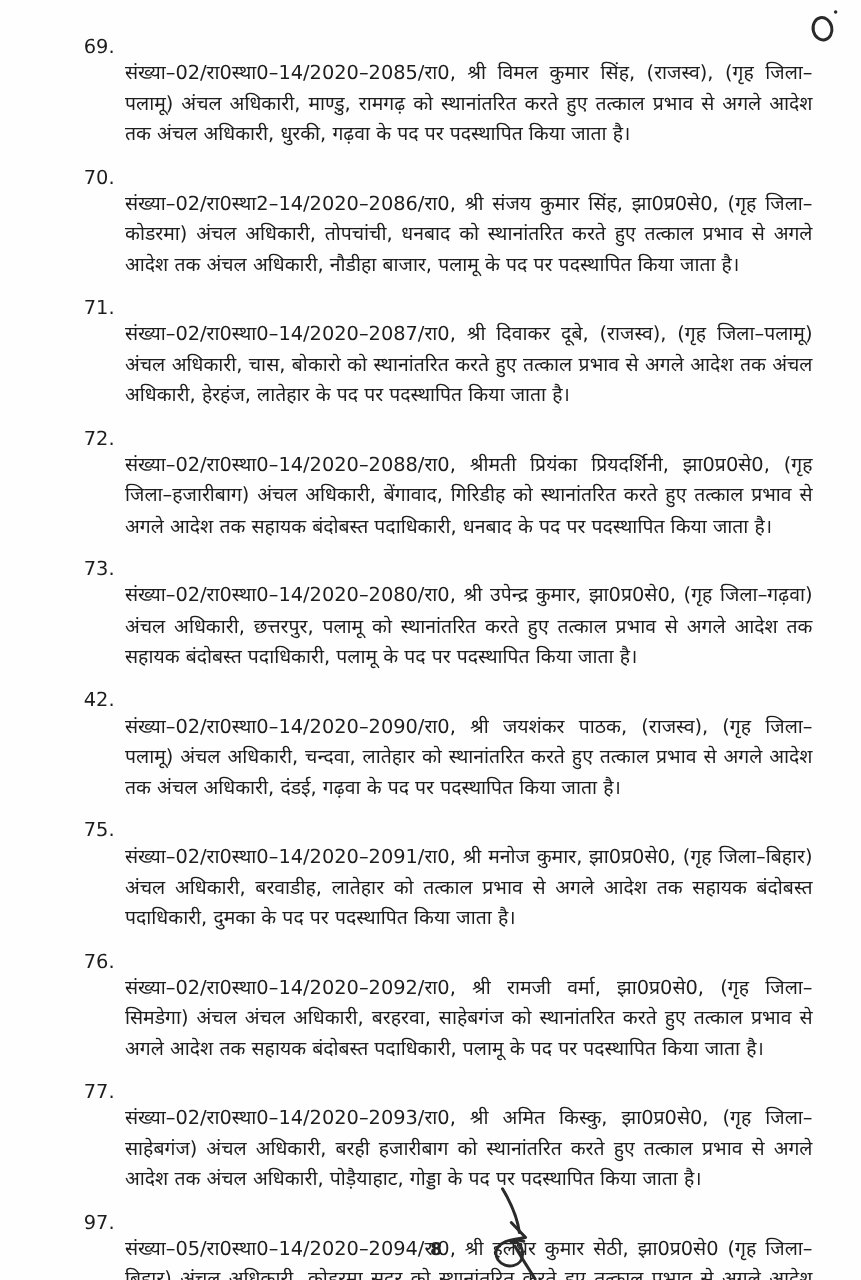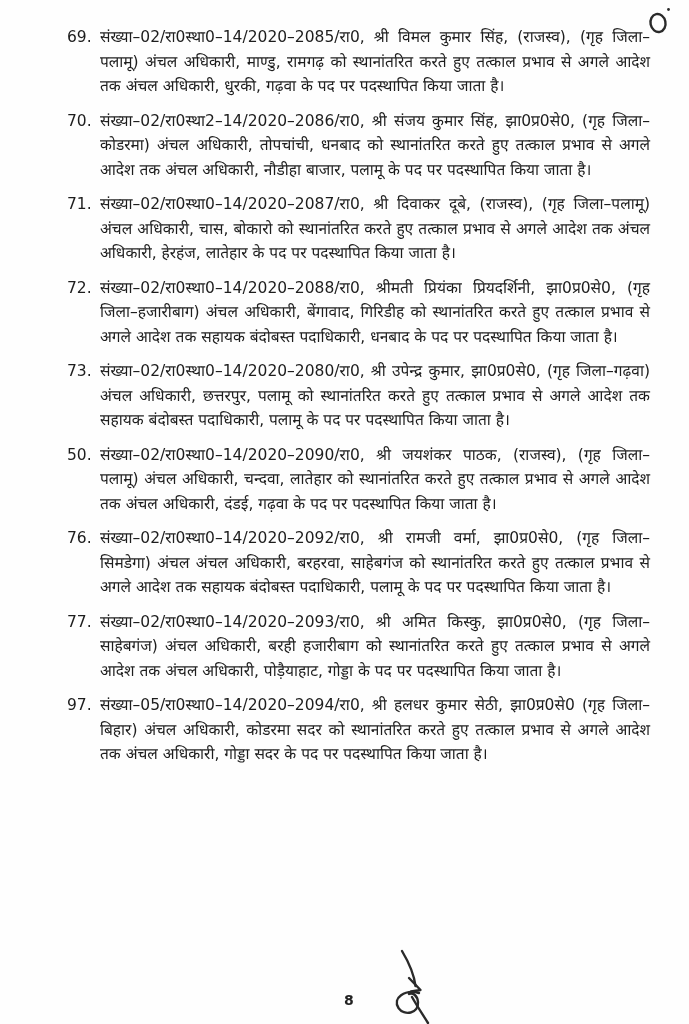--- a/index.html
+++ b/index.html
@@ -27,20 +27,21 @@
     font-weight: 500;
   }
   .order .num {
     flex: 0 0 33px;
     text-align: left;
   }
   .order .text {
     flex: 1;
     text-align: justify;
     text-justify: inter-word;
+    margin-top: 21px;
   }
   .page-number {
     position: absolute;
     left: 344px;
     bottom: 16px;
     font-size: 14px;
     font-weight: bold;
     color: #232323;
   }
   .corner-mark {
@@ -96,24 +97,28 @@
       <span class="num">72.</span>
       <span class="text">संख्या–02/रा0स्था0–14/2020–2088/रा0, श्रीमती प्रियंका प्रियदर्शिनी, झा0प्र0से0, (गृह जिला–हजारीबाग) अंचल अधिकारी, बेंगावाद, गिरिडीह को स्थानांतरित करते हुए तत्काल प्रभाव से अगले आदेश तक सहायक बंदोबस्त पदाधिकारी, धनबाद के पद पर पदस्थापित किया जाता है।</span>
     </div>
 
     <div class="order">
       <span class="num">73.</span>
       <span class="text">संख्या–02/रा0स्था0–14/2020–2080/रा0, श्री उपेन्द्र कुमार, झा0प्र0से0, (गृह जिला–गढ़वा) अंचल अधिकारी, छत्तरपुर, पलामू को स्थानांतरित करते हुए तत्काल प्रभाव से अगले आदेश तक सहायक बंदोबस्त पदाधिकारी, पलामू के पद पर पदस्थापित किया जाता है।</span>
     </div>
 
     <div class="order">
-      <span class="num">50.</span>
+      <span class="num">42.</span>
       <span class="text">संख्या–02/रा0स्था0–14/2020–2090/रा0, श्री जयशंकर पाठक, (राजस्व), (गृह जिला–पलामू) अंचल अधिकारी, चन्दवा, लातेहार को स्थानांतरित करते हुए तत्काल प्रभाव से अगले आदेश तक अंचल अधिकारी, दंडई, गढ़वा के पद पर पदस्थापित किया जाता है।</span>
     </div>
 
+    <div class="order">
+      <span class="num">75.</span>
+      <span class="text">संख्या–02/रा0स्था0–14/2020–2091/रा0, श्री मनोज कुमार, झा0प्र0से0, (गृह जिला–बिहार) अंचल अधिकारी, बरवाडीह, लातेहार को तत्काल प्रभाव से अगले आदेश तक सहायक बंदोबस्त पदाधिकारी, दुमका के पद पर पदस्थापित किया जाता है।</span>
+    </div>
 
     <div class="order">
       <span class="num">76.</span>
       <span class="text">संख्या–02/रा0स्था0–14/2020–2092/रा0, श्री रामजी वर्मा, झा0प्र0से0, (गृह जिला–सिमडेगा) अंचल अंचल अधिकारी, बरहरवा, साहेबगंज को स्थानांतरित करते हुए तत्काल प्रभाव से अगले आदेश तक सहायक बंदोबस्त पदाधिकारी, पलामू के पद पर पदस्थापित किया जाता है।</span>
     </div>
 
     <div class="order">
       <span class="num">77.</span>
       <span class="text">संख्या–02/रा0स्था0–14/2020–2093/रा0, श्री अमित किस्कु, झा0प्र0से0, (गृह जिला–साहेबगंज) अंचल अधिकारी, बरही हजारीबाग को स्थानांतरित करते हुए तत्काल प्रभाव से अगले आदेश तक अंचल अधिकारी, पोड़ैयाहाट, गोड्डा के पद पर पदस्थापित किया जाता है।</span>
     </div>

